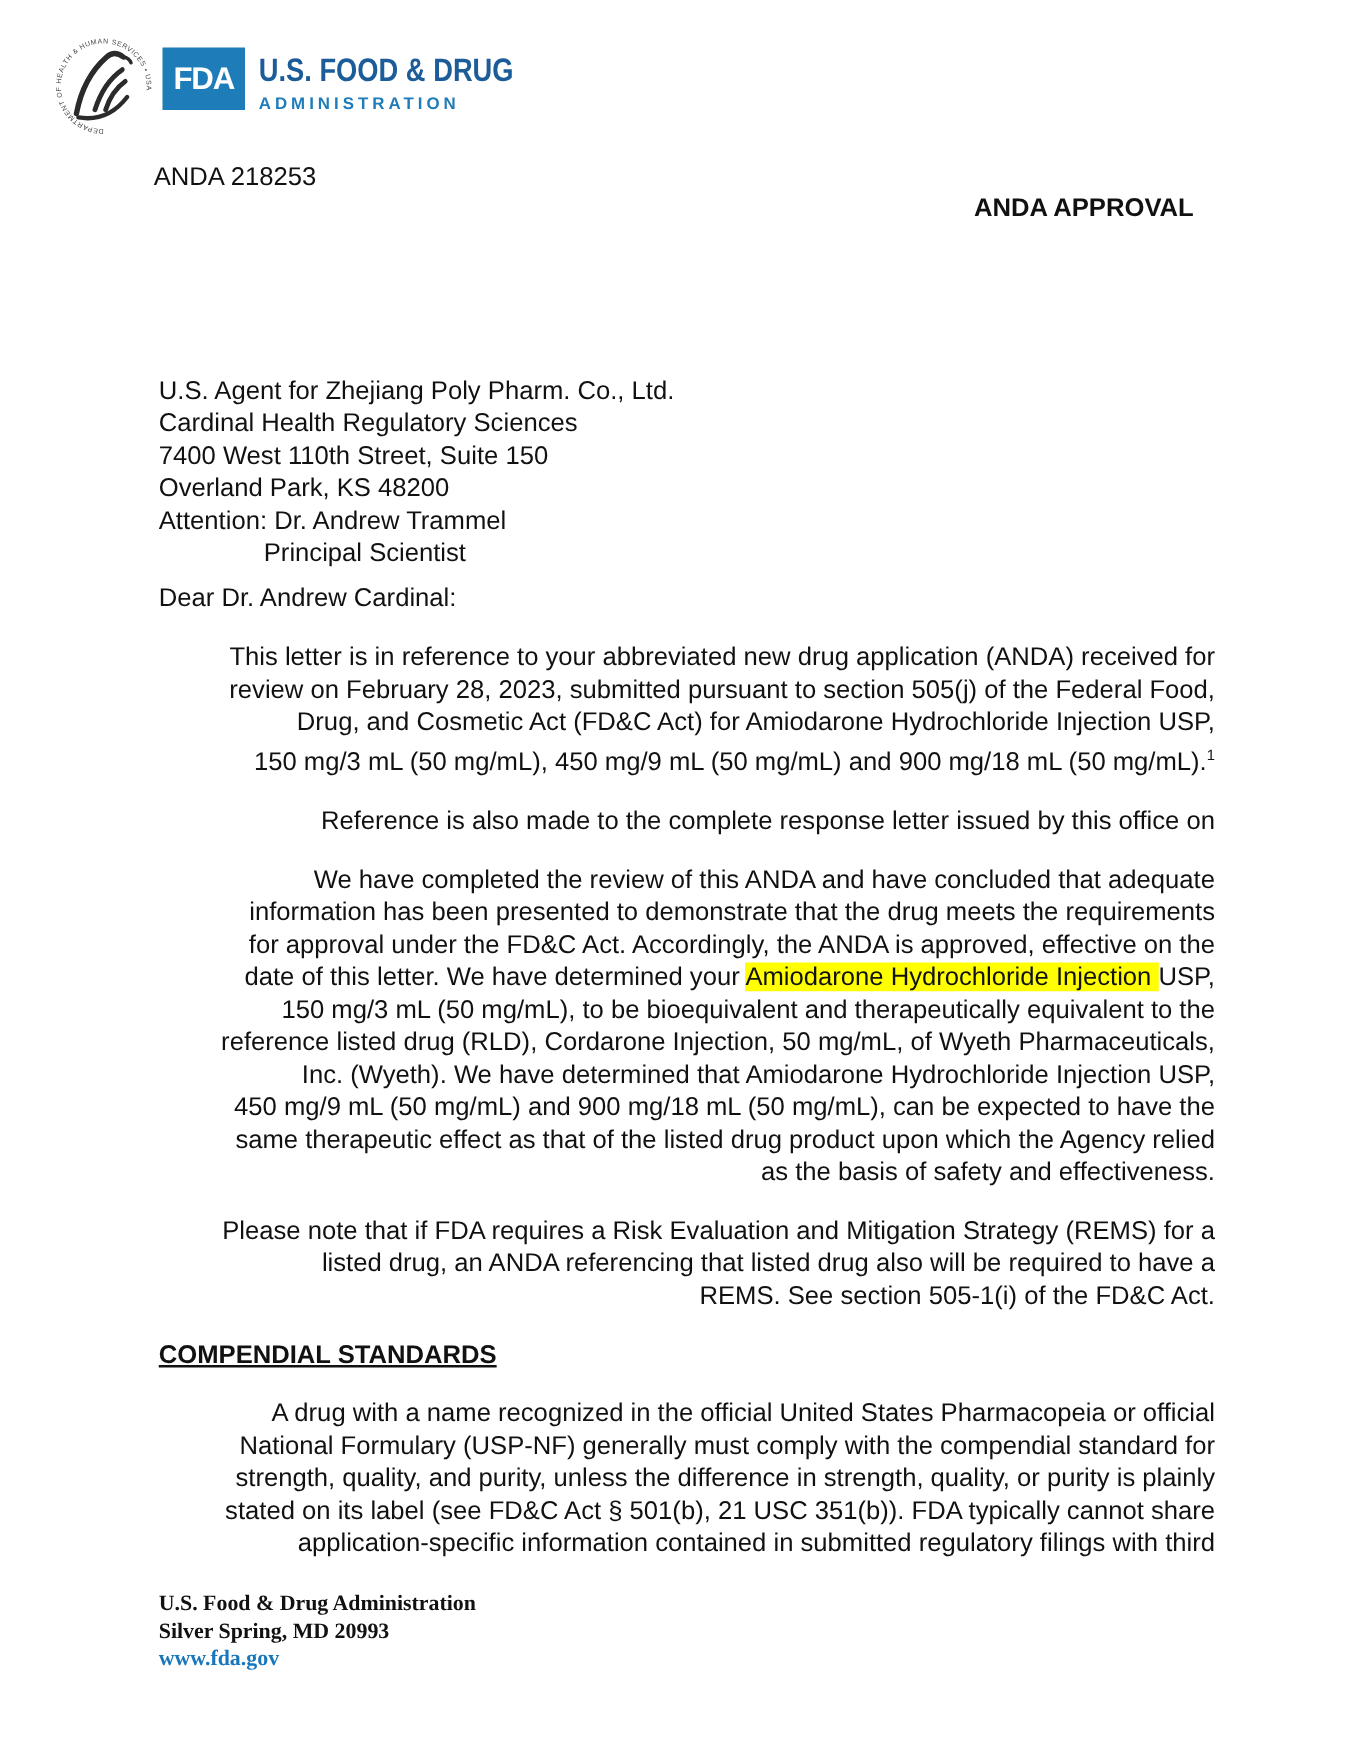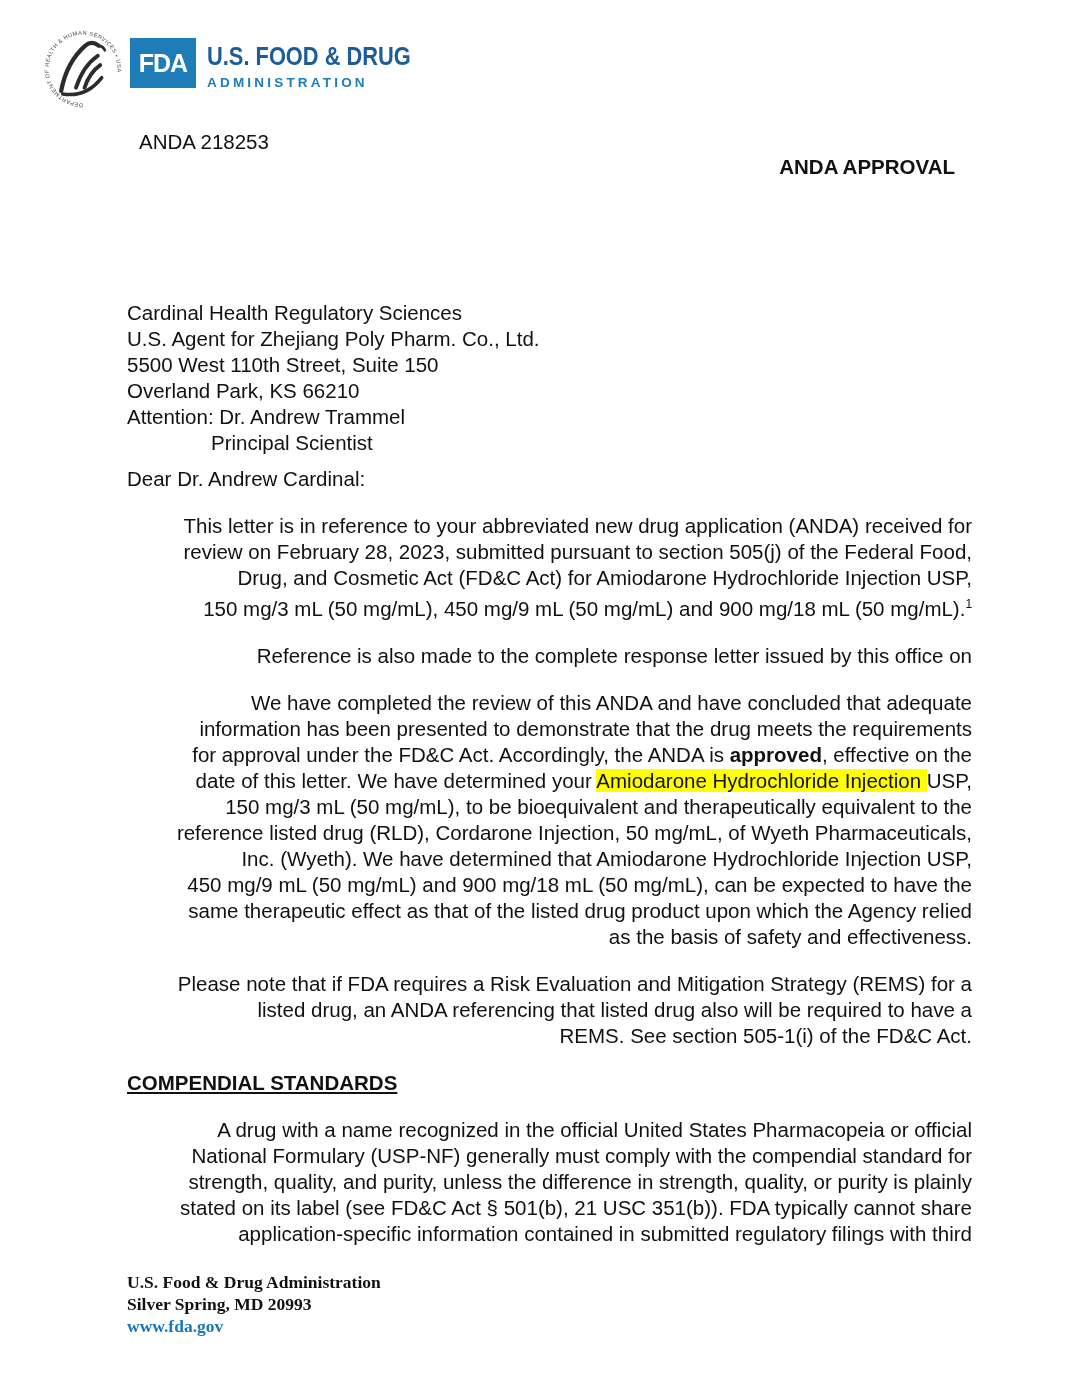--- a/index.html
+++ b/index.html
@@ -47,21 +47,21 @@
     font-weight: bold;
     font-size: 13.5px;
     color: var(--fda-box-blue, #1E7CB9);
     letter-spacing: 3.2px;
     margin-top: 3px;
     white-space: nowrap;
   }
 
   .anda-number {
     position: absolute;
-    top: 130px; left: 139px;
+    top: 130px; left: 123px;
     font-size: 20.5px;
   }
   .approval-title {
     position: absolute;
     top: 155px; left: 127px;
     width: 828px;
     text-align: right;
     font-weight: bold;
     font-size: 20.5px;
   }
@@ -78,21 +78,21 @@
   
   .letter {
     position: absolute;
     top: 466px; left: 127px;
     width: 845px;
     font-size: 20.5px;
     line-height: 26px;
   }
   .letter .salutation { margin-bottom: 21px; }
   .letter p { margin-bottom: 21px; white-space: nowrap; text-align: right; }
-  .r-bold { font-weight: bold; }
+  .r-bold { font-weight: normal; }
   .r-highlight { background: var(--highlight-yellow, #FFFF00); }
   .r-sup { vertical-align: super; font-size: 0.58em; }
   .section-heading {
     font-weight: bold;
     text-decoration: underline;
     margin-bottom: 21px;
     font-size: 20.5px;
   }
 
   
@@ -137,24 +137,24 @@
         <div class="line1">U.S. FOOD &amp; DRUG</div>
         <div class="line2">ADMINISTRATION</div>
       </div>
     </div>
   </div>
 
   <div class="anda-number">ANDA 218253</div>
   <div class="approval-title">ANDA APPROVAL</div>
 
   <div class="recipient">
+    <div>U.S. Agent for Zhejiang Poly Pharm. Co., Ltd.</div>
     <div>Cardinal Health Regulatory Sciences</div>
-    <div>U.S. Agent for Zhejiang Poly Pharm. Co., Ltd.</div>
-    <div>5500 West 110th Street, Suite 150</div>
-    <div>Overland Park, KS 66210</div>
+    <div>7400 West 110th Street, Suite 150</div>
+    <div>Overland Park, KS 48200</div>
     <div>Attention: Dr. Andrew Trammel</div>
     <div class="indent">Principal Scientist</div>
   </div>
 
   <div class="letter">
     <div class="salutation">Dear Dr. Andrew Cardinal:</div>
     <p><span>This letter is in reference to your abbreviated new drug application (ANDA) received for</span><br><span>review on February 28, 2023, submitted pursuant to section 505(j) of the Federal Food,</span><br><span>Drug, and Cosmetic Act (FD&amp;C Act) for Amiodarone Hydrochloride Injection USP,</span><br><span>150 mg/3 mL (50 mg/mL), 450 mg/9 mL (50 mg/mL) and 900 mg/18 mL (50 mg/mL).</span><span class="r-sup">1</span></p>
     <p><span>Reference is also made to the complete response letter issued by this office on</span><br></p>
     <p><span>We have completed the review of this ANDA and have concluded that adequate</span><br><span>information has been presented to demonstrate that the drug meets the requirements</span><br><span>for approval under the FD&amp;C Act. Accordingly, the ANDA is </span><span class="r-bold">approved</span><span>, effective on the</span><br><span>date of this letter. We have determined your </span><span class="r-highlight">Amiodarone Hydrochloride Injection </span><span>USP,</span><br><span>150 mg/3 mL (50 mg/mL), to be bioequivalent and therapeutically equivalent to the</span><br><span>reference listed drug (RLD), Cordarone Injection, 50 mg/mL, of Wyeth Pharmaceuticals,</span><br><span>Inc. (Wyeth). We have determined that Amiodarone Hydrochloride Injection USP,</span><br><span>450 mg/9 mL (50 mg/mL) and 900 mg/18 mL (50 mg/mL), can be expected to have the</span><br><span>same therapeutic effect as that of the listed drug product upon which the Agency relied</span><br><span>as the basis of safety and effectiveness.</span></p>
     <p><span>Please note that if FDA requires a Risk Evaluation and Mitigation Strategy (REMS) for a</span><br><span>listed drug, an ANDA referencing that listed drug also will be required to have a</span><br><span>REMS. See section 505-1(i) of the FD&amp;C Act.</span></p>

